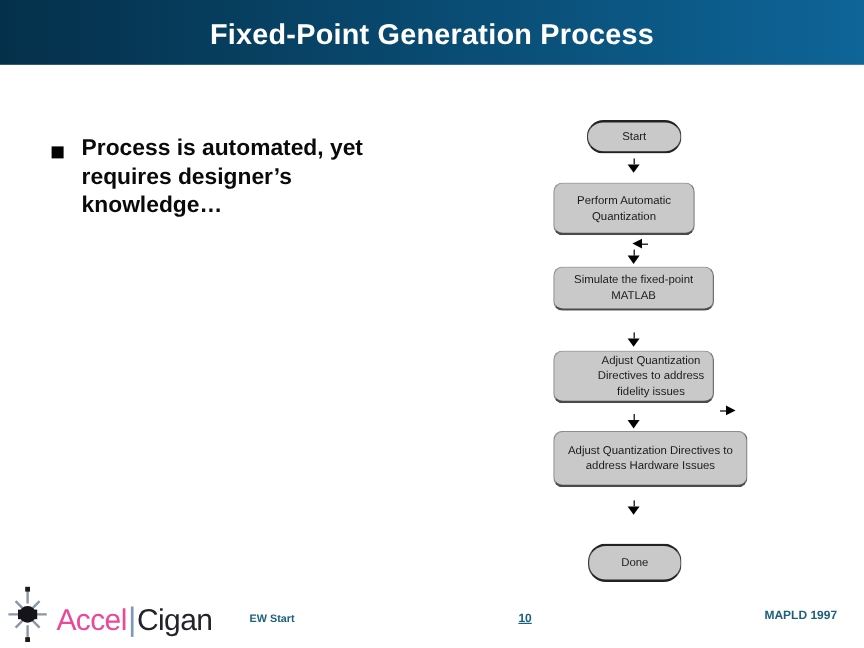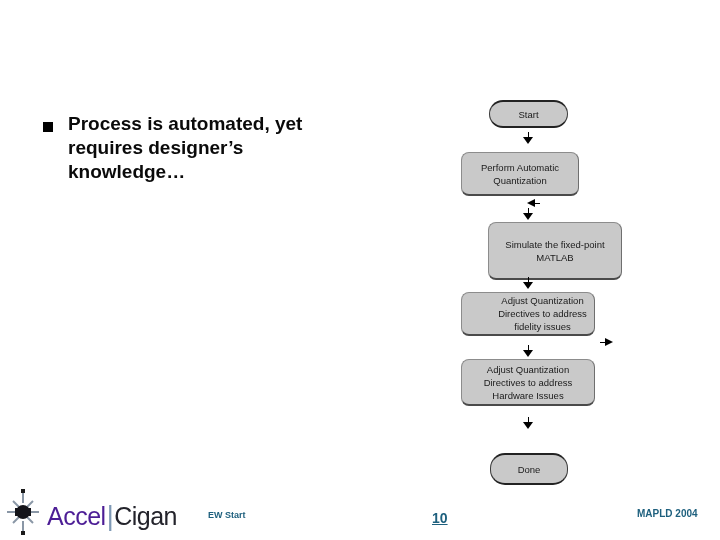--- a/index.html
+++ b/index.html
@@ -40,35 +40,38 @@
   .arrow{position:absolute;display:flex;flex-direction:column;align-items:center;}
   .arrow .stem-v{width:1px;height:5px;background:#000;}
   .arrow .tri-down{width:0;height:0;border-left:5px solid transparent;border-right:5px solid transparent;border-top:7px solid #000;}
   .arrow-h{position:absolute;display:flex;flex-direction:row;align-items:center;}
   .arrow-h .stem-h{width:5px;height:1px;background:#000;}
   .arrow-h .tri-left{width:0;height:0;border-top:4px solid transparent;border-bottom:4px solid transparent;border-right:8px solid #000;}
   .arrow-h .tri-right{width:0;height:0;border-top:4px solid transparent;border-bottom:4px solid transparent;border-left:8px solid #000;}
   
   .logo{position:absolute;left:5px;top:488px;display:flex;align-items:center;}
   .logo-text{font-size:25px;letter-spacing:-0.5px;margin-left:6px;margin-top:8px;}
-  .logo-accel{color:#4c1d95;}
+  .logo-accel{color:#ec4899;}
   .logo-bar{color:#7e99b5;font-size:27px;margin:0 1px;}
   .logo-chip{color:#23232b;}
   .footer-text{
     position:absolute;color:var(--footer-text,#1e607e);font-weight:bold;
   }
   .author{left:208px;top:510px;font-size:9px;}
-  .page-number{left:432px;top:510px;font-size:14px;text-decoration:underline;}
+  .page-number{left:432px;top:510px;font-size:10px;text-decoration:underline;}
   .conference{left:637px;top:508px;font-size:10px;}
 </style>
 </head>
 <body>
 
 <div class="slide">
 
+  <div class="header">
+    <div class="title">Fixed-Point Generation Process</div>
+  </div>
 
   <div class="bullet-item">
     <span class="bullet-marker"></span>
     <div class="bullet-text">Process is automated, yet requires designer’s knowledge…</div>
   </div>
 
   <div>
 
     <div class="flow-node terminator" style="left:489px;top:100px;width:79px;height:28px;">Start</div>
 
@@ -81,39 +84,39 @@
 
     <div class="arrow-h" style="left:527px;top:199px;">
       <div class="tri-left"></div>
         <div class="stem-h"></div>
     </div>
     <div class="arrow" style="left:523px;top:208px;">
       <div class="stem-v"></div>
         <div class="tri-down"></div>
     </div>
 
-    <div class="flow-node process" style="left:488px;top:222px;width:134px;height:58px;">Simulate the fixed-point MATLAB</div>
+    <div class="flow-node process" style="left:461px;top:222px;width:134px;height:37px;">Simulate the fixed-point MATLAB</div>
 
     <div class="arrow" style="left:523px;top:277px;">
       <div class="stem-v"></div>
         <div class="tri-down"></div>
     </div>
 
     <div class="flow-node process" style="left:461px;top:292px;width:134px;height:44px;padding-left:33px;">Adjust Quantization Directives to address fidelity issues</div>
 
     <div class="arrow-h" style="left:600px;top:338px;">
       <div class="stem-h"></div>
         <div class="tri-right"></div>
     </div>
     <div class="arrow" style="left:523px;top:345px;">
       <div class="stem-v"></div>
         <div class="tri-down"></div>
     </div>
 
-    <div class="flow-node process" style="left:461px;top:359px;width:134px;height:47px;">Adjust Quantization Directives to address Hardware Issues</div>
+    <div class="flow-node process" style="left:461px;top:359px;width:162px;height:47px;">Adjust Quantization Directives to address Hardware Issues</div>
 
     <div class="arrow" style="left:523px;top:417px;">
       <div class="stem-v"></div>
         <div class="tri-down"></div>
     </div>
 
     <div class="flow-node terminator" style="left:490px;top:429px;width:78px;height:32px;margin-top:24px;">Done</div>
 
   </div>
 
@@ -137,17 +140,17 @@
         <rect x="10" y="20" width="5" height="8" fill="#14141a"></rect>
         <rect x="21" y="20" width="5" height="8" fill="#14141a"></rect>
       </svg>
       <div class="logo-text">
         <span class="logo-accel">Accel</span><span class="logo-bar">|</span><span class="logo-chip">Cigan</span>
       </div>
     </div>
 
     <div class="footer-text author">EW Start</div>
     <div class="footer-text page-number">10</div>
-    <div class="footer-text conference">MAPLD 2004</div>
+    <div class="footer-text conference">MAPLD 1997</div>
 
   </div>
 
 </div>
 
 </body></html>

